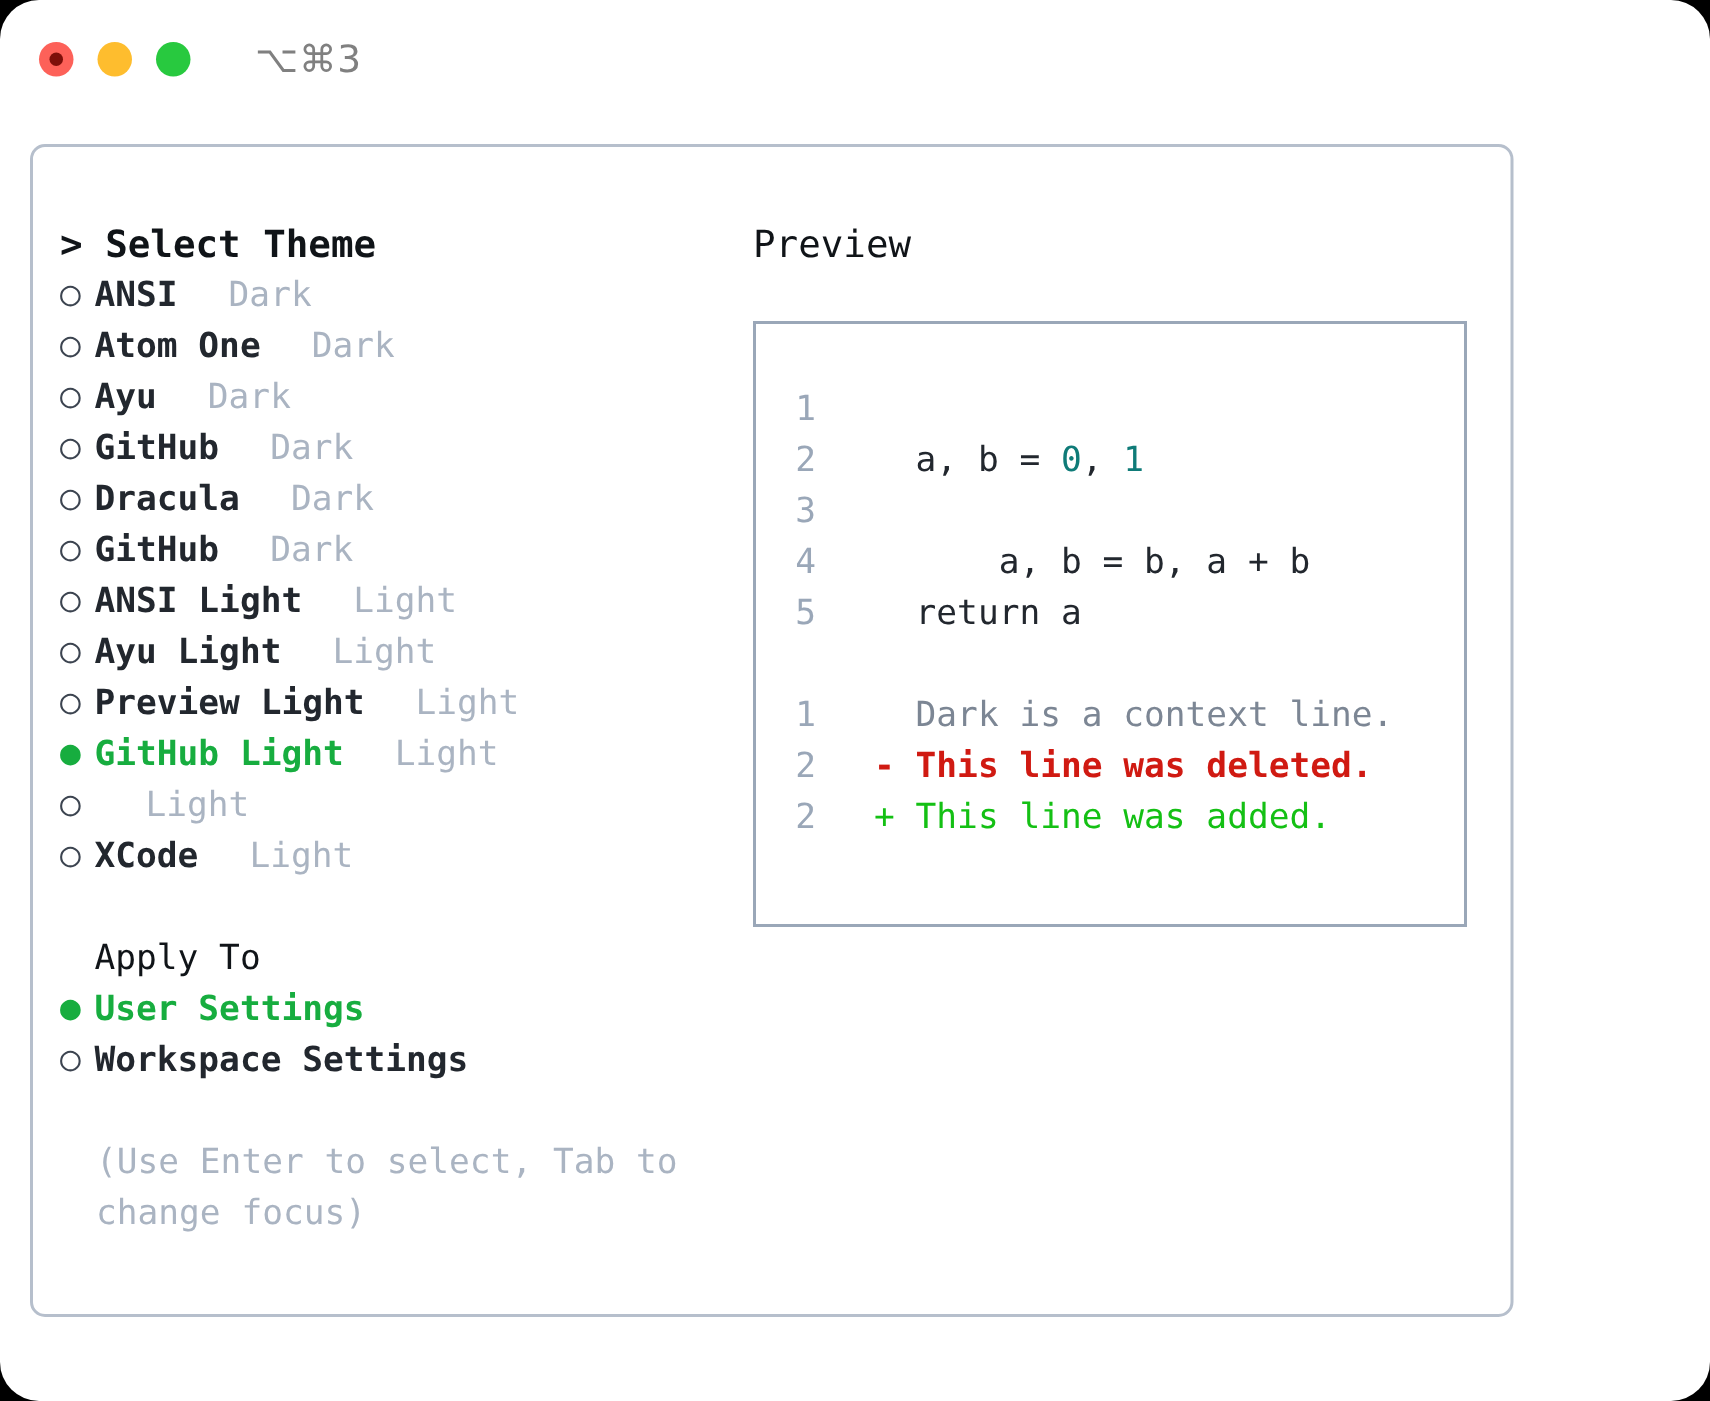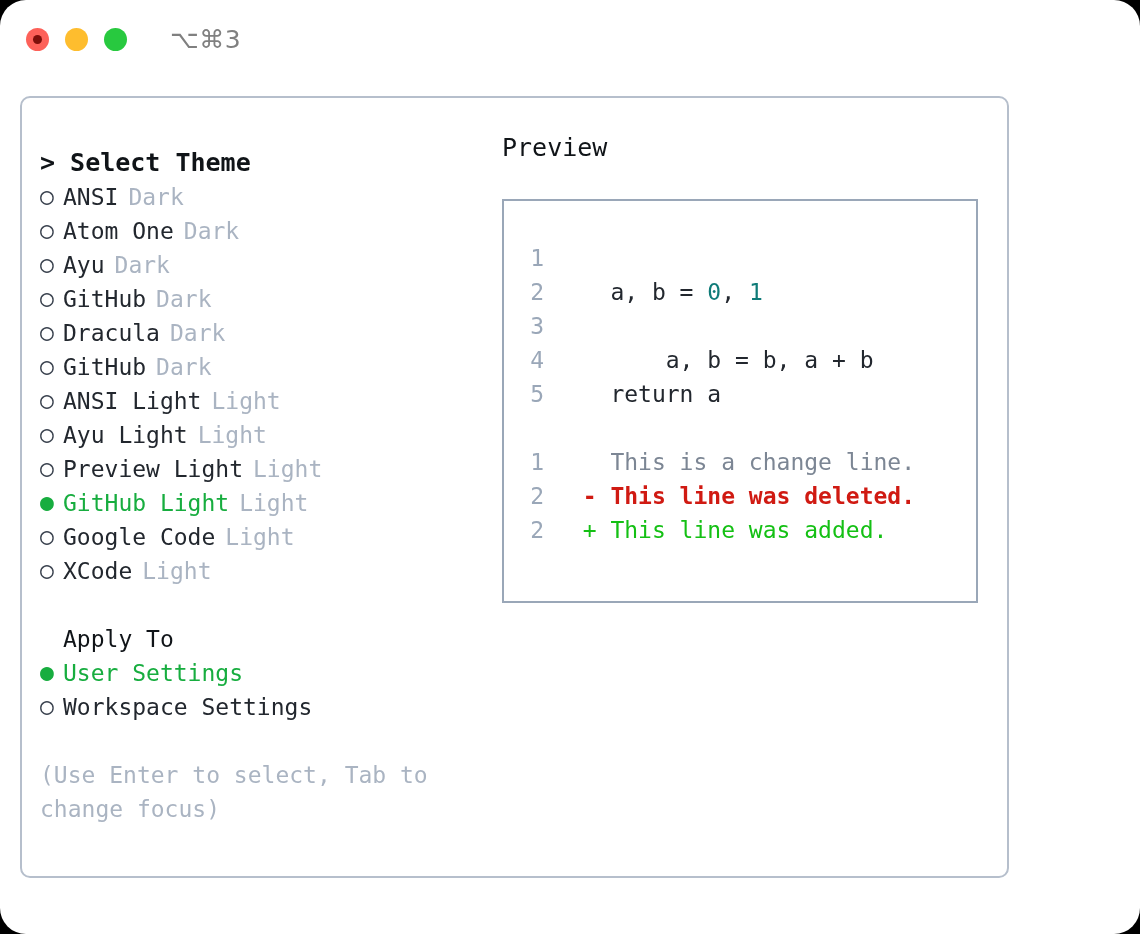--- a/index.html
+++ b/index.html
@@ -129,23 +129,23 @@
     top: -1px;
     color: #3c4450;
   }
   .bullet-on {
     position: relative;
     top: -1px;
     color: #17ad3f;
   }
   .bullet-spacer { color: transparent; }
 
-  .opt-label  { color: #22272e; }
+  .opt-label  { color: #22272e; font-weight: bold; }
   .opt-label.selected { color: #17ad3f; }
-  .opt-suffix { color: #aab4c2; padding-left: 10px; }
+  .opt-suffix { color: #aab4c2; padding-left: 10px; margin-left: 24px; }
 
   .group-head {
     display: flex;
     align-items: flex-end;
     height: 34px;
     font-size: 23px;
     color: #101418;
     white-space: pre;
     line-height: 34px;
   }
@@ -153,27 +153,28 @@
   .spacer-row { height: 34px; }
 
   .hint {
     margin-top: 34px;
     font-size: 23px;
     line-height: 34px;
     color: #aab4c2;
     width: 400px;
     white-space: pre-wrap;
     word-break: normal;
+    margin-left: 24px;
   }
 
   
   .right-col {
     position: absolute;
     left: 480px;
-    top: 33px;
+    top: 48px;
     width: 496px;
   }
   .preview-title {
     font-size: 25px;
     color: #101418;
     line-height: 34px;
     white-space: pre;
   }
 
   .preview-box {
@@ -241,21 +242,21 @@
             <div class="opt-row"><span class="bullet bullet-off">○</span><span class="opt-label">ANSI</span><span class="opt-suffix">Dark</span></div>
             <div class="opt-row"><span class="bullet bullet-off">○</span><span class="opt-label">Atom One</span><span class="opt-suffix">Dark</span></div>
             <div class="opt-row"><span class="bullet bullet-off">○</span><span class="opt-label">Ayu</span><span class="opt-suffix">Dark</span></div>
             <div class="opt-row"><span class="bullet bullet-off">○</span><span class="opt-label">GitHub</span><span class="opt-suffix">Dark</span></div>
             <div class="opt-row"><span class="bullet bullet-off">○</span><span class="opt-label">Dracula</span><span class="opt-suffix">Dark</span></div>
             <div class="opt-row"><span class="bullet bullet-off">○</span><span class="opt-label">GitHub</span><span class="opt-suffix">Dark</span></div>
             <div class="opt-row"><span class="bullet bullet-off">○</span><span class="opt-label">ANSI Light</span><span class="opt-suffix">Light</span></div>
             <div class="opt-row"><span class="bullet bullet-off">○</span><span class="opt-label">Ayu Light</span><span class="opt-suffix">Light</span></div>
             <div class="opt-row"><span class="bullet bullet-off">○</span><span class="opt-label">Preview Light</span><span class="opt-suffix">Light</span></div>
             <div class="opt-row"><span class="bullet bullet-on">●</span><span class="opt-label selected">GitHub Light</span><span class="opt-suffix">Light</span></div>
-            <div class="opt-row"><span class="bullet bullet-off">○</span><span class="opt-label">Google Code</span><span class="opt-suffix">Light</span></div>
+            <div class="opt-row"><span class="bullet bullet-off">○</span><span class="opt-suffix">Light</span></div>
             <div class="opt-row"><span class="bullet bullet-off">○</span><span class="opt-label">XCode</span><span class="opt-suffix">Light</span></div>
           </div>
 
         <div class="spacer-row"></div>
 
         <div class="group-head">
           <span class="bullet bullet-spacer">○</span>
           <span>Apply To</span>
         </div>
 
@@ -273,21 +274,21 @@
         <div class="preview-box">
           <div id="code-block">
               <div class="code-line"><span class="lineno">1</span></div>
               <div class="code-line"><span class="lineno">2</span><span class="code-text"><span class="tok-plain">    a, b = </span><span class="tok-num">0</span><span class="tok-plain">, </span><span class="tok-num">1</span></span></div>
               <div class="code-line"><span class="lineno">3</span></div>
               <div class="code-line"><span class="lineno">4</span><span class="code-text"><span class="tok-plain">        a, b = b, a + b</span></span></div>
               <div class="code-line"><span class="lineno">5</span><span class="code-text"><span class="tok-plain">    return a</span></span></div>
             </div>
           <div class="blank-line"></div>
           <div id="diff-block">
-              <div class="code-line"><span class="lineno">1</span><span class="diff-ctx">    This is a change line.</span></div>
+              <div class="code-line"><span class="lineno">1</span><span class="diff-ctx">    Dark is a context line.</span></div>
               <div class="code-line"><span class="lineno">2</span><span class="diff-del">  - This line was deleted.</span></div>
               <div class="code-line"><span class="lineno">2</span><span class="diff-add">  + This line was added.</span></div>
             </div>
         </div>
       </div>
 
     </div>
   </div>
 </div>
 

